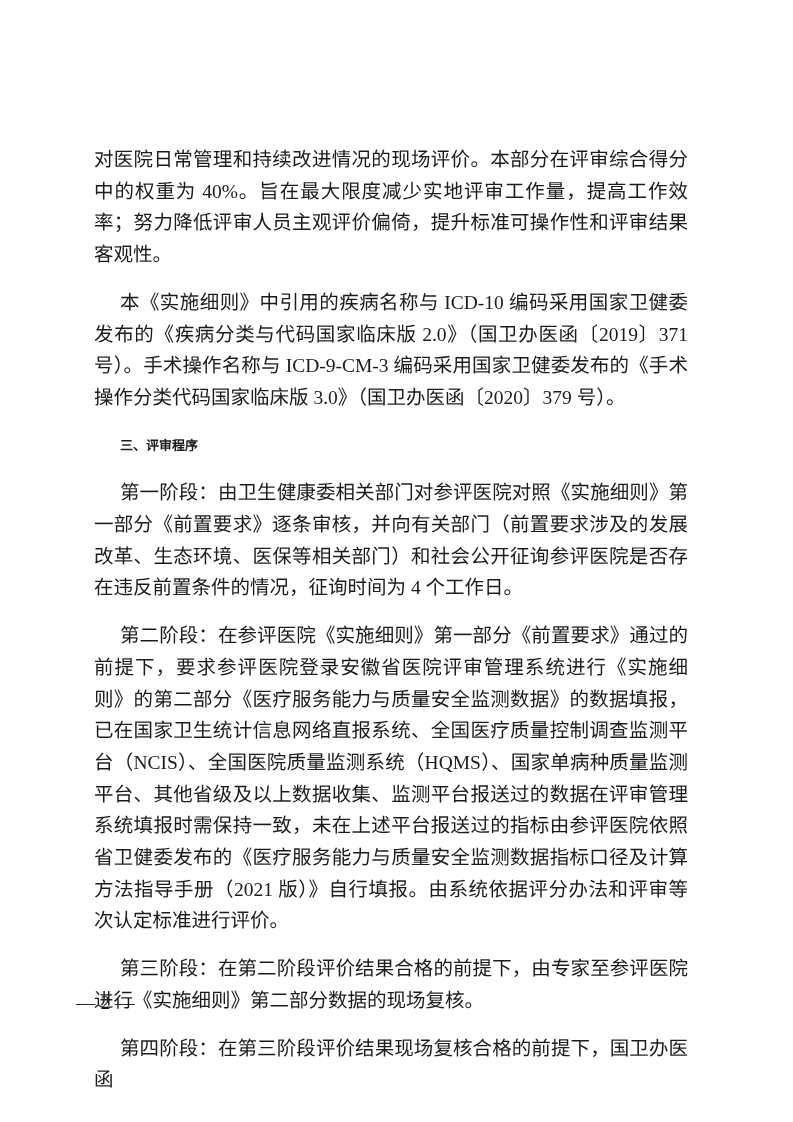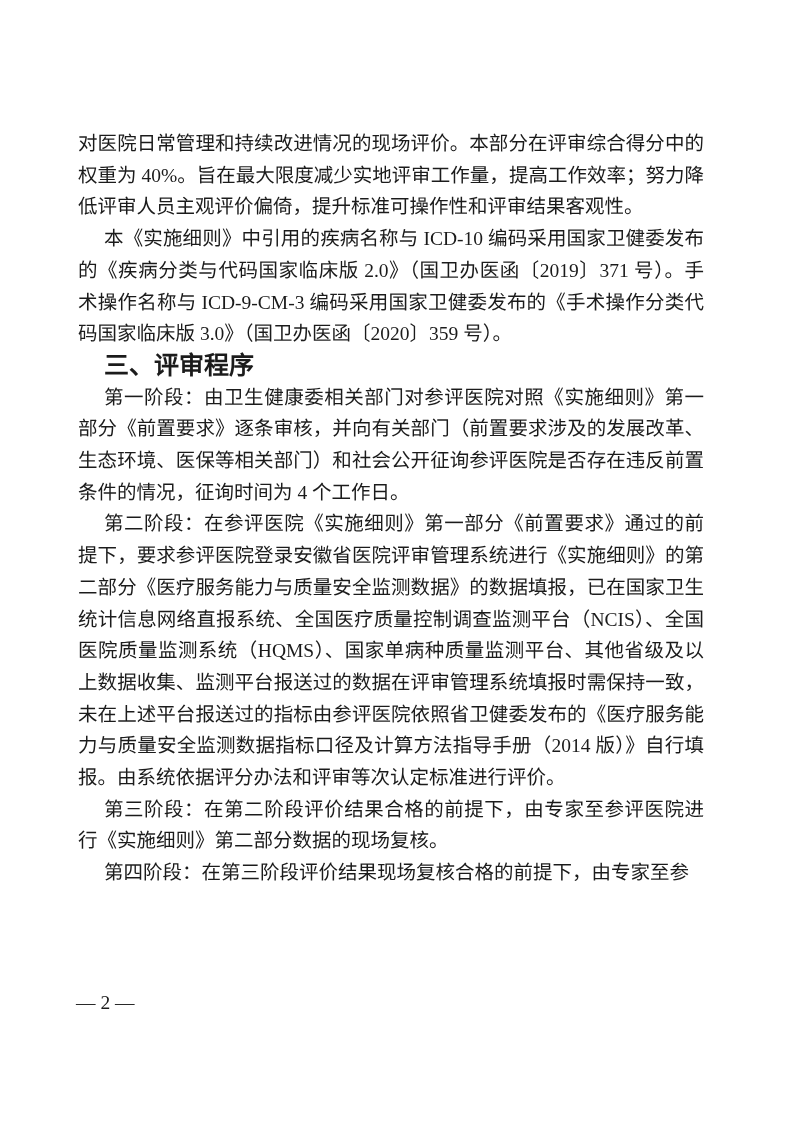--- a/index.html
+++ b/index.html
@@ -16,51 +16,51 @@
     font-family: "Liberation Serif", "DejaVu Serif", serif;
     color: #1b1b1b;
   }
   .content {
     position: absolute;
     left: 78px;
     top: 128px;
     width: 626px;
   }
   .para {
-    margin: 0;
+    margin: 16px;
     font-size: 19.5px;
     line-height: 31.7px;
     text-align: justify;
     text-justify: inter-ideograph;
     word-break: break-all;
   }
   .indent {
     text-indent: 26px;
   }
   .heading {
     font-family: "Liberation Sans", "DejaVu Sans", sans-serif;
     font-weight: 700;
-    font-size: 25px;
+    font-size: 13px;
   }
   .footer {
     position: absolute;
     left: 76px;
     top: 987px;
     font-size: 19.5px;
     line-height: 31.7px;
     color: #1b1b1b;
   }
 </style>
 </head>
 <body>
 
 <div class="page">
   <main class="content">
     <p class="para plain">对医院日常管理和持续改进情况的现场评价。本部分在评审综合得分中的权重为 40%。旨在最大限度减少实地评审工作量，提高工作效率；努力降低评审人员主观评价偏倚，提升标准可操作性和评审结果客观性。</p>
-    <p class="para indent">本《实施细则》中引用的疾病名称与 ICD-10 编码采用国家卫健委发布的《疾病分类与代码国家临床版 2.0》（国卫办医函〔2019〕371 号）。手术操作名称与 ICD-9-CM-3 编码采用国家卫健委发布的《手术操作分类代码国家临床版 3.0》（国卫办医函〔2020〕359 号）。</p>
+    <p class="para indent">本《实施细则》中引用的疾病名称与 ICD-10 编码采用国家卫健委发布的《疾病分类与代码国家临床版 2.0》（国卫办医函〔2019〕371 号）。手术操作名称与 ICD-9-CM-3 编码采用国家卫健委发布的《手术操作分类代码国家临床版 3.0》（国卫办医函〔2020〕379 号）。</p>
     <h2 class="para heading indent">三、评审程序</h2>
     <p class="para indent">第一阶段：由卫生健康委相关部门对参评医院对照《实施细则》第一部分《前置要求》逐条审核，并向有关部门（前置要求涉及的发展改革、生态环境、医保等相关部门）和社会公开征询参评医院是否存在违反前置条件的情况，征询时间为 4 个工作日。</p>
-    <p class="para indent">第二阶段：在参评医院《实施细则》第一部分《前置要求》通过的前提下，要求参评医院登录安徽省医院评审管理系统进行《实施细则》的第二部分《医疗服务能力与质量安全监测数据》的数据填报，已在国家卫生统计信息网络直报系统、全国医疗质量控制调查监测平台（NCIS）、全国医院质量监测系统（HQMS）、国家单病种质量监测平台、其他省级及以上数据收集、监测平台报送过的数据在评审管理系统填报时需保持一致，未在上述平台报送过的指标由参评医院依照省卫健委发布的《医疗服务能力与质量安全监测数据指标口径及计算方法指导手册（2014 版）》自行填报。由系统依据评分办法和评审等次认定标准进行评价。</p>
+    <p class="para indent">第二阶段：在参评医院《实施细则》第一部分《前置要求》通过的前提下，要求参评医院登录安徽省医院评审管理系统进行《实施细则》的第二部分《医疗服务能力与质量安全监测数据》的数据填报，已在国家卫生统计信息网络直报系统、全国医疗质量控制调查监测平台（NCIS）、全国医院质量监测系统（HQMS）、国家单病种质量监测平台、其他省级及以上数据收集、监测平台报送过的数据在评审管理系统填报时需保持一致，未在上述平台报送过的指标由参评医院依照省卫健委发布的《医疗服务能力与质量安全监测数据指标口径及计算方法指导手册（2021 版）》自行填报。由系统依据评分办法和评审等次认定标准进行评价。</p>
     <p class="para indent">第三阶段：在第二阶段评价结果合格的前提下，由专家至参评医院进行《实施细则》第二部分数据的现场复核。</p>
-    <p class="para indent">第四阶段：在第三阶段评价结果现场复核合格的前提下，由专家至参</p>
+    <p class="para indent">第四阶段：在第三阶段评价结果现场复核合格的前提下，国卫办医函</p>
   </main>
   <footer class="footer">— 2 —</footer>
 </div>
 
 </body></html>

